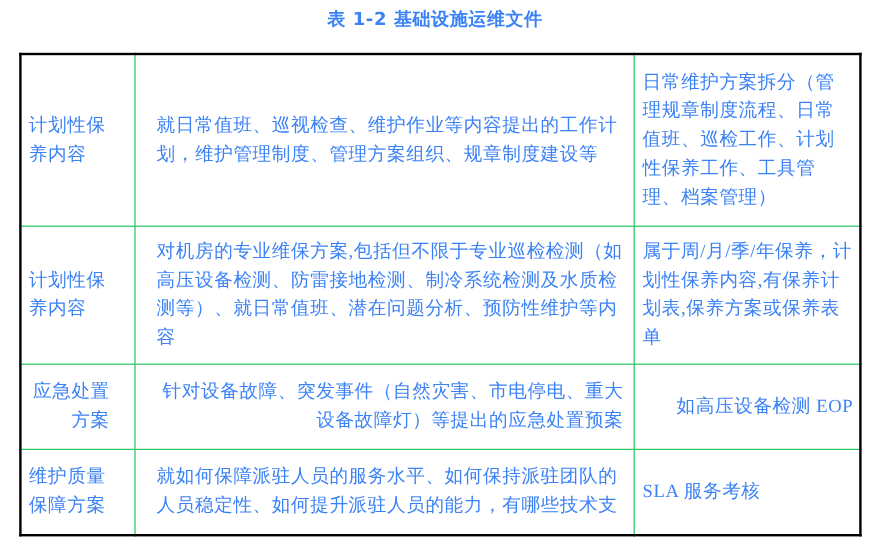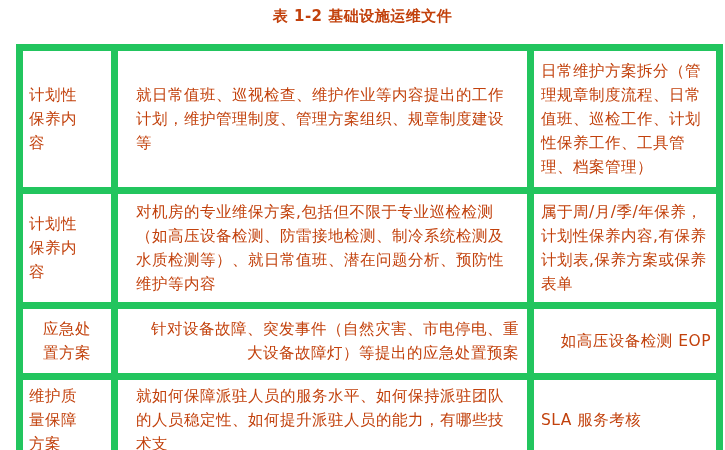--- a/index.html
+++ b/index.html
@@ -5,21 +5,21 @@
   html, body {
     margin: 0;
     padding: 0;
     background: #ffffff;
   }
   .page {
     position: relative;
     width: 725px;
     height: 450px;
     background: #ffffff;
-    color: #c2410c;
+    color: #3b82f6;
     font-family: "DejaVu Sans", sans-serif;
     overflow: hidden;
   }
   .doc-title {
     position: absolute;
     top: 7px;
     left: 0;
     width: 725px;
     text-align: center;
     font-size: 15px;
@@ -29,27 +29,28 @@
   table.ops-table {
     position: absolute;
     left: 16px;
     top: 44px;
     width: 700px;
     border-collapse: collapse;
     table-layout: fixed;
     border: 2px solid #000000;
   }
   table.ops-table td {
-    border: 7px solid #22c55e;
+    border: 1px solid #22c55e;
     vertical-align: middle;
     font-size: 15.5px;
     line-height: 24px;
     letter-spacing: 0.5px;
     word-break: break-all;
     overflow: hidden;
+    font-family: Liberation Serif, serif;
   }
   td.c-type {
     padding: 4px 20px 4px 6px;
   }
   td.c-desc {
     padding: 4px 8px 4px 18px;
   }
   td.c-deliv {
     padding: 4px 5px 4px 7px;
   }

